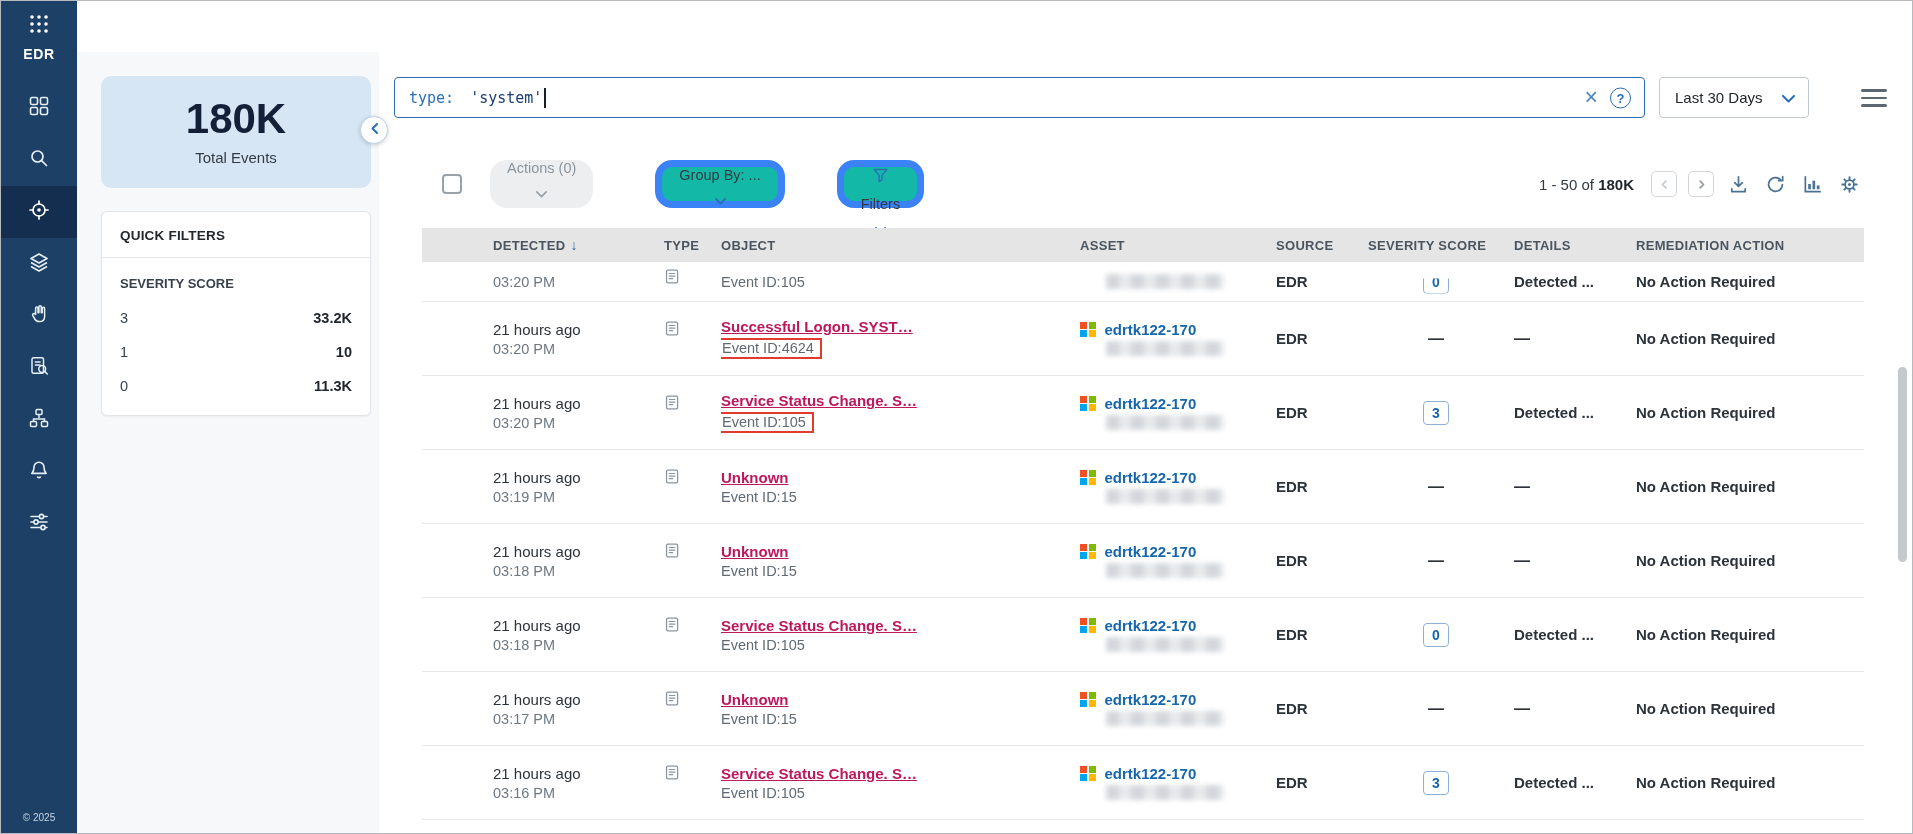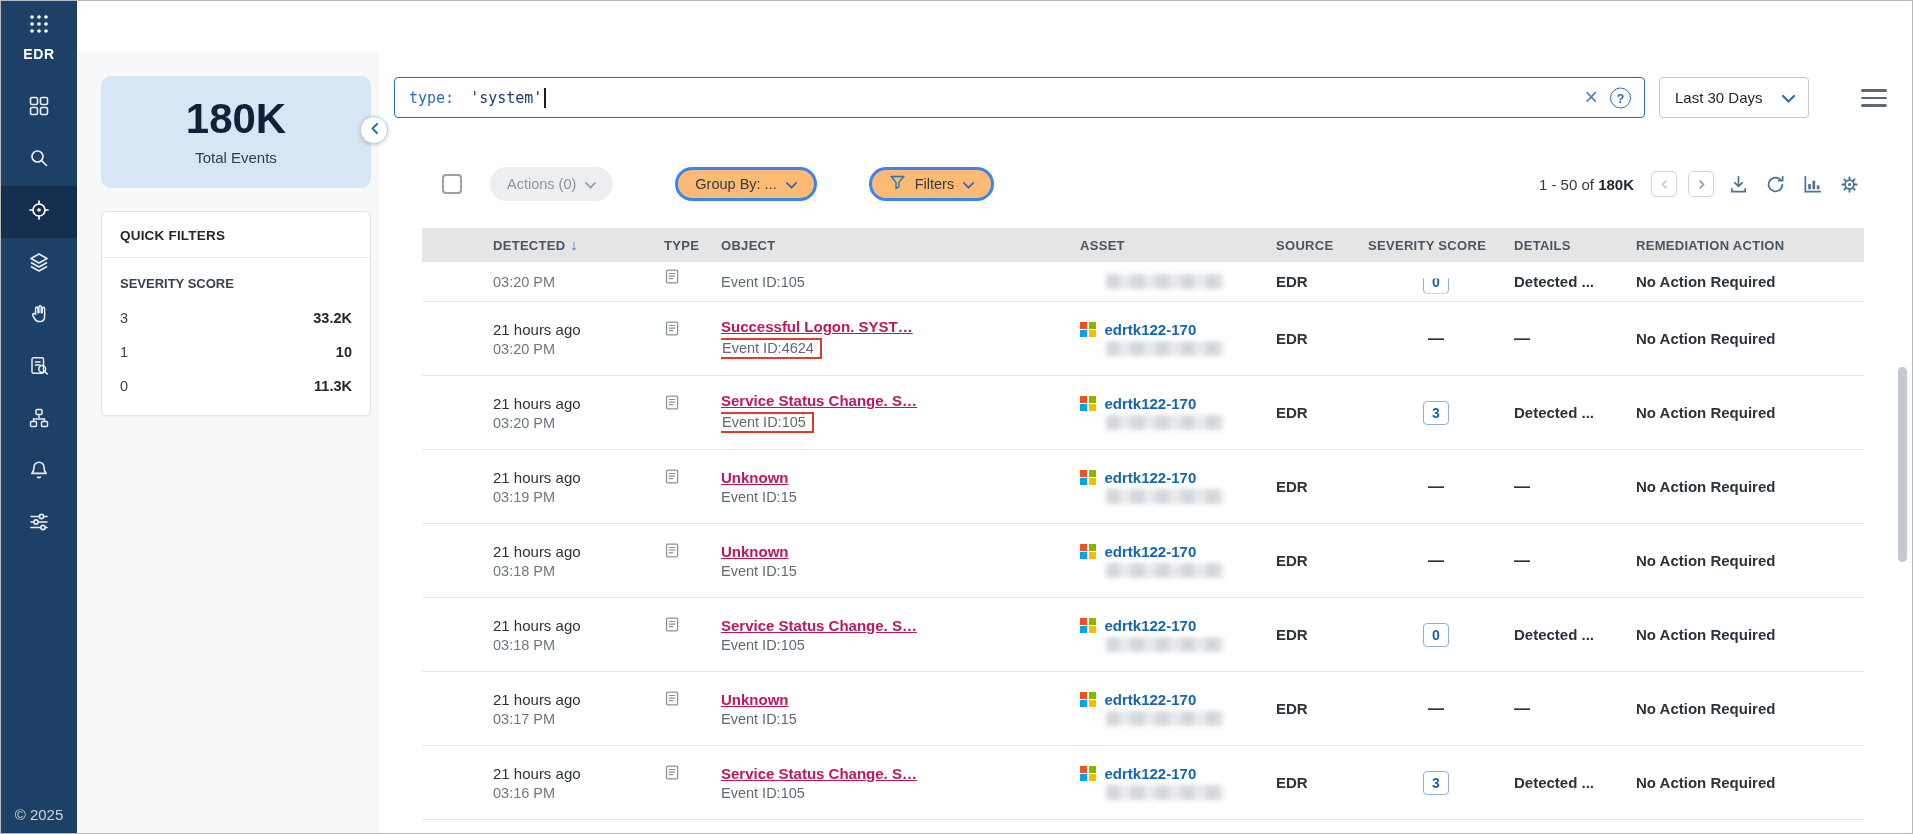--- a/index.html
+++ b/index.html
@@ -6,21 +6,21 @@
   body { font-family: "Liberation Sans", sans-serif; background:#fff; }
   .screen { position:relative; width:1913px; height:834px; background:#fff; border:1px solid #b6babe; overflow:hidden; }
 
   
   .sidebar { position:absolute; left:0; top:0; width:76px; height:100%; background:#1d4166; display:flex; flex-direction:column; align-items:center; z-index:30; }
   .sb-apps { margin-top:12px; cursor:pointer; }
   .sb-product { color:#fff; font-weight:700; font-size:14px; margin-top:7px; letter-spacing:.6px; }
   .sb-nav { margin-top:20px; width:100%; }
   .sb-item { width:100%; height:52px; display:flex; align-items:center; justify-content:center; cursor:pointer; }
   .sb-item.active { background:#142e4f; }
-  .sb-copy { margin-top:auto; margin-bottom:10px; color:#c9d4e2; font-size:15px; }
+  .sb-copy { margin-top:auto; margin-bottom:10px; color:#c9d4e2; font-size:10px; }
 
   
   .topbar { position:absolute; left:76px; right:0; top:0; height:51px; background:#f1f2f3; border-bottom:1px solid #d8dadc; display:flex; align-items:center; z-index:20; }
   .brand-icon { margin-left:24px; display:flex; }
   .page-title { font-size:21px; font-weight:700; color:#1e242b; margin-left:10px; }
   .tabs { display:flex; align-items:flex-end; height:100%; margin-left:58px; gap:12px; }
   .tab { height:40px; padding:0 24px; display:flex; align-items:center; font-size:15px; color:#4a5158; cursor:pointer; white-space:nowrap; }
   .tab.active { background:#fff; border:1px solid #e0e3e6; border-bottom:none; border-radius:9px 9px 0 0; font-weight:700; color:#1f252b; }
 
   
@@ -47,23 +47,23 @@
   .q-help { position:absolute; right:13px; top:50%; transform:translateY(-50%); width:21px; height:21px; border:1.5px solid #2a6db5; border-radius:50%; color:#2a6db5; font-size:13px; font-weight:700; display:flex; align-items:center; justify-content:center; cursor:pointer; }
 
   .time-select { position:absolute; left:1280px; top:25px; width:150px; height:41px; border:1px solid #c3c9ce; border-radius:4px; background:#fff; display:flex; align-items:center; justify-content:space-between; padding:0 13px 0 15px; font-size:15px; color:#22272c; cursor:pointer; }
   .hamburger { position:absolute; left:1482px; top:37px; width:26px; cursor:pointer; }
   .hamburger i { display:block; height:2.6px; background:#5d6771; border-radius:2px; margin-bottom:5px; }
   .hamburger i:last-child { margin-bottom:0; }
 
   
   .toolbar { position:absolute; left:43px; right:50px; top:114px; height:36px; display:flex; align-items:center; }
   .cbx { width:20px; height:20px; border:2px solid #99a2aa; border-radius:4px; background:#fff; margin-left:20px; cursor:pointer; flex:none; }
-  .pill { height:34px; border-radius:17px; display:flex; align-items:center; gap:9px; padding:0 17px; font-size:14.5px; cursor:pointer; white-space:nowrap; }
+  .pill { height:48px; border-radius:17px; display:flex; align-items:center; gap:9px; padding:0 17px; font-size:14.5px; cursor:pointer; white-space:nowrap;flex-direction:column; }
   .pill.disabled { background:#eceef0; color:#8b959e; margin-left:28px; cursor:default; }
-  .pill.outline { border:3px solid #3b82f6; background:#fdba74; color:#333a41;text-align:center; }
+  .pill.outline { border:7px solid #3b82f6; background:#14b8a6; color:#333a41;text-align:center; }
   .pill.groupby { margin-left:62px; }
   .pill.filters { margin-left:52px; }
   .pager { margin-left:auto; display:flex; align-items:center; gap:11px; }
   .pager .range { font-size:15px; color:#333a41; margin-right:6px; white-space:nowrap; }
   .pager .range b { font-weight:700; color:#1f252b; }
   .pg-btn { width:26px; height:26px; border:1px solid #d2d6da; border-radius:5px; background:#fff; display:flex; align-items:center; justify-content:center; cursor:pointer; }
   .tool-icon { display:flex; align-items:center; justify-content:center; width:26px; height:26px; cursor:pointer; }
 
   
   .table { position:absolute; left:43px; right:48px; top:176px; bottom:0; overflow:hidden; }

